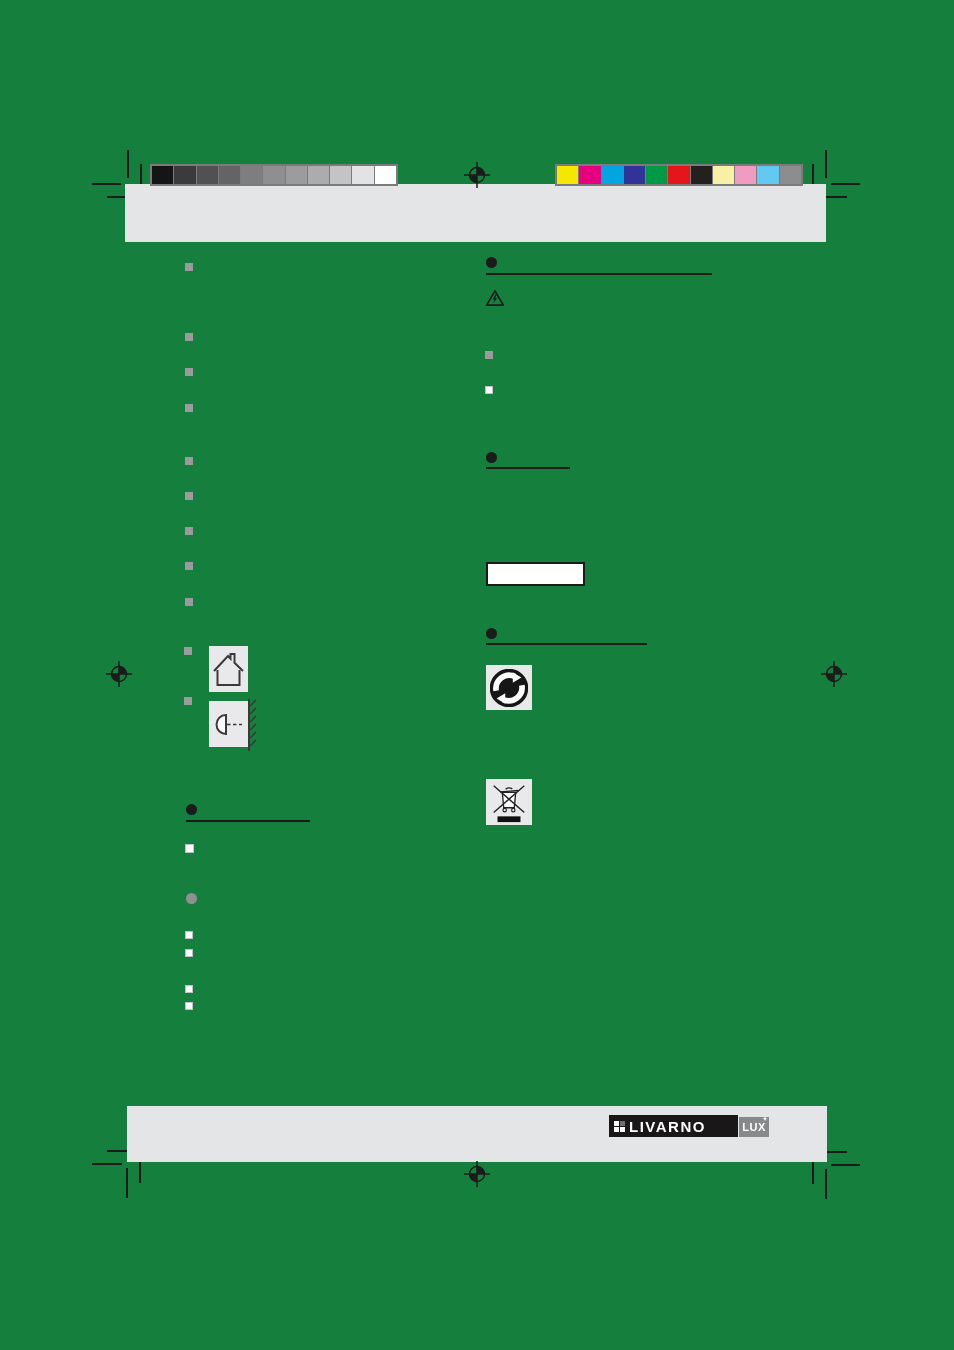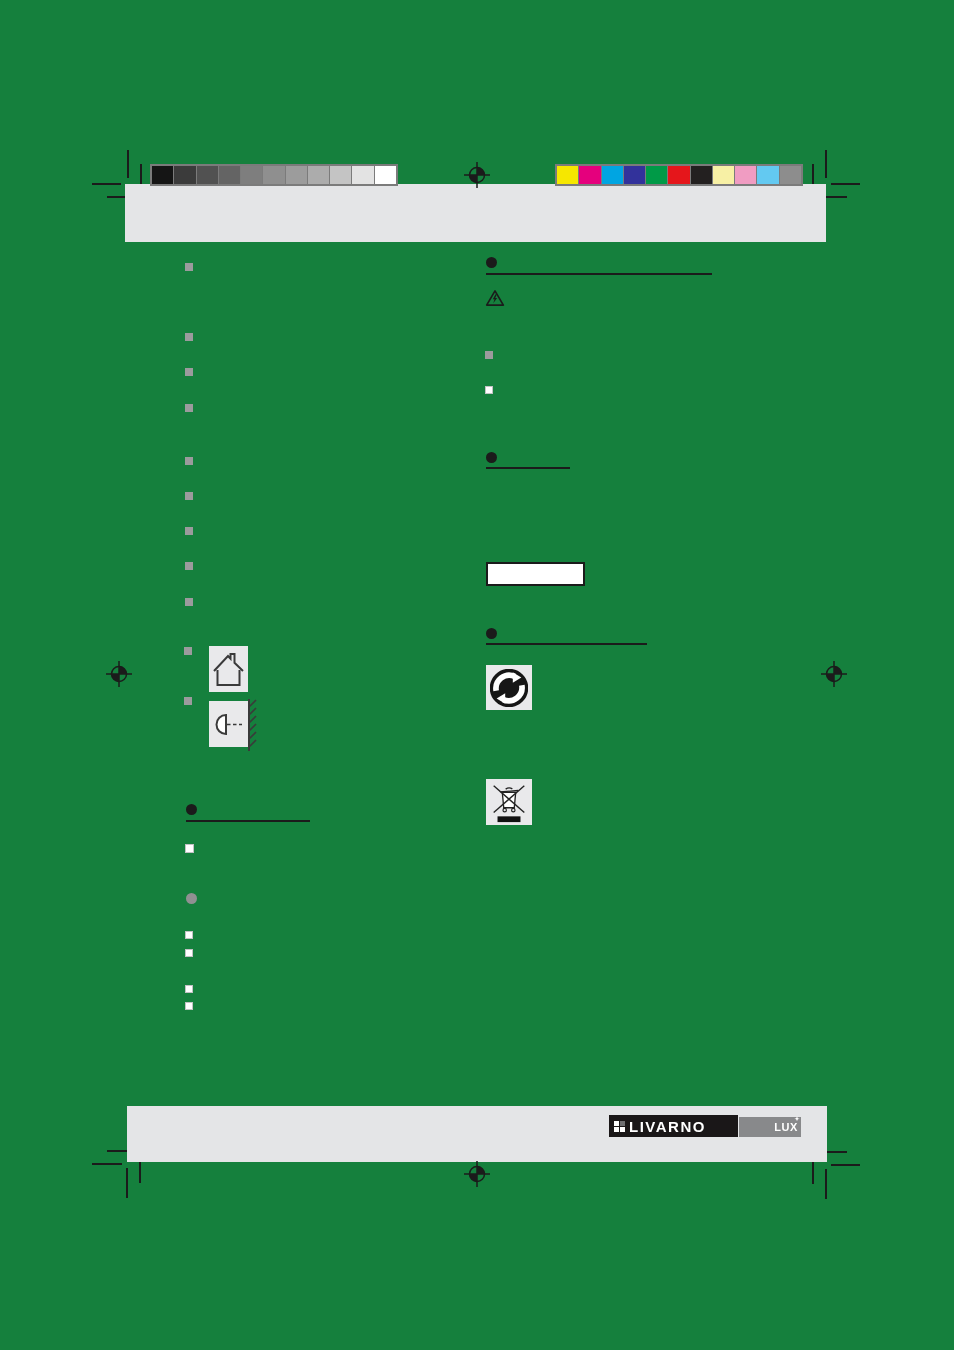--- a/index.html
+++ b/index.html
@@ -18,21 +18,21 @@
   .dot-bullet.gray{background:#909092;}
   .underline{height:2px;background:#1b1b1b;}
   .icon-box{background:#e9e9eb;display:flex;align-items:center;justify-content:center;}
   .outline-box{border:2px solid #1b1b1b;background:#fff;box-sizing:border-box;}
   .logo-black{background:#1a1718;display:flex;align-items:center;color:#fff;}
   .logo-win{display:grid;grid-template-columns:5px 5px;grid-template-rows:5px 5px;gap:1px;margin:0 4px 0 5px;}
   .logo-win div{background:#fff;}
   .logo-win div.g{background:#6f6f71;}
   .logo-text{font-weight:bold;font-size:15px;letter-spacing:1.5px;line-height:1;}
   .logo-lux{background:#88898b;color:#fff;display:flex;align-items:center;justify-content:center;
-            font-weight:bold;font-size:11px;letter-spacing:.5px;padding-left:32px;}
+            font-weight:bold;font-size:11px;letter-spacing:.5px;}
   .lux-star{position:absolute;right:1px;top:-1px;font-size:6px;color:#fff;line-height:1;}
 </style>
 </head>
 <body>
 
 <div id="page">
 
   <div class="abs crop" style="left:127px;top:150px;width:2px;height:28px"></div>
   <div class="abs crop" style="left:140px;top:164px;width:2px;height:25px"></div>
   <div class="abs crop" style="left:92px;top:183px;width:29px;height:2px"></div>

